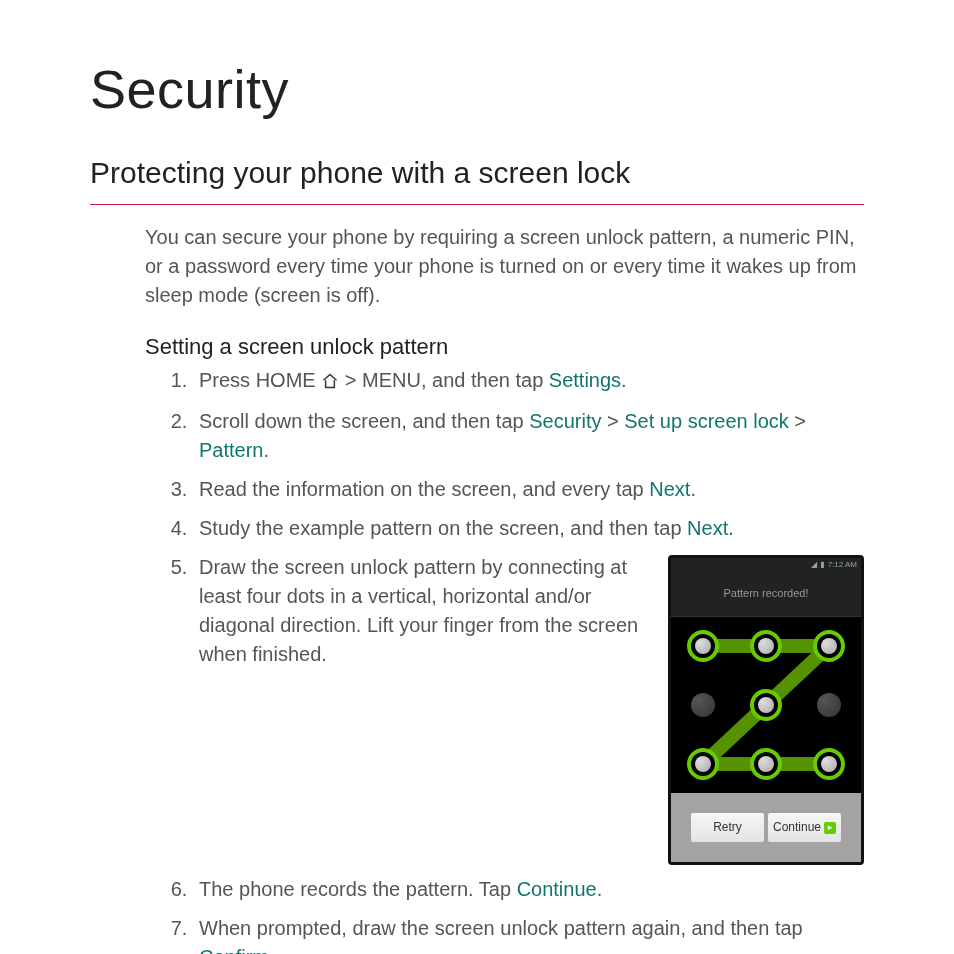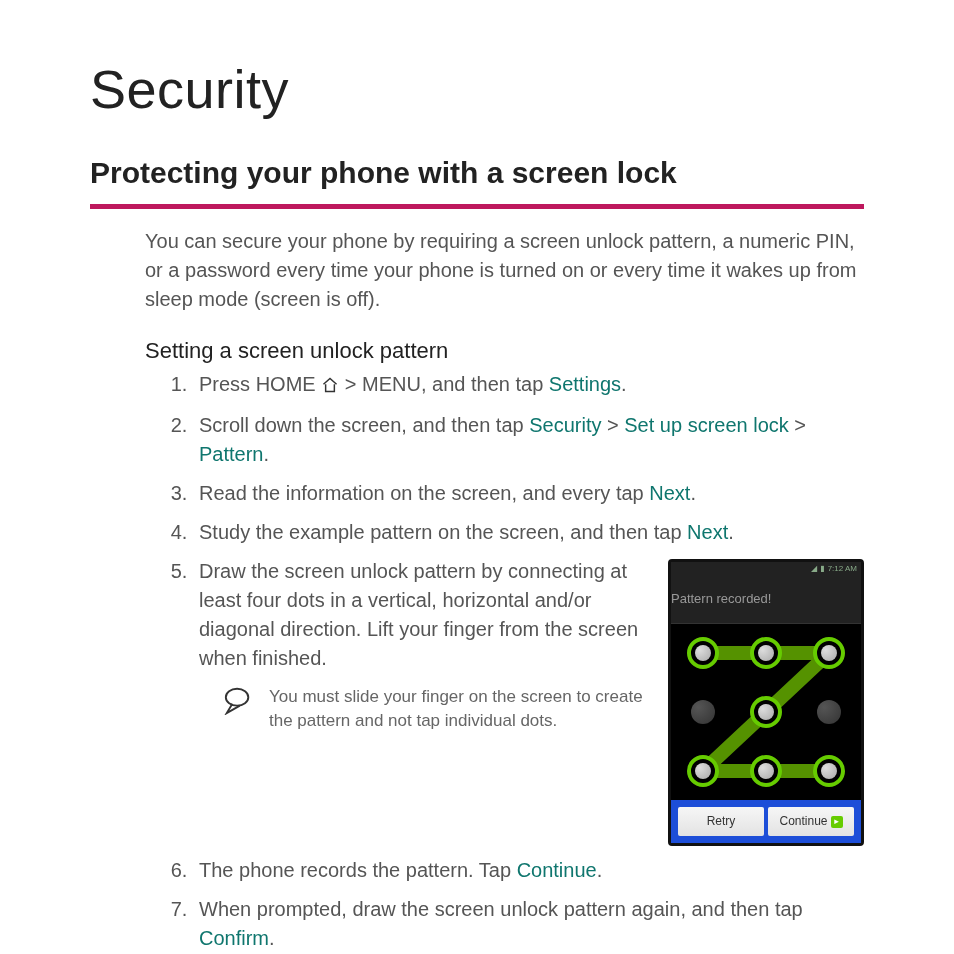--- a/index.html
+++ b/index.html
@@ -1,39 +1,39 @@
 <!DOCTYPE html>
 <html><head>
 <meta charset="utf-8">
 <style>
   html,body{margin:0;padding:0;background:#fff;color:#222;font-family:"Helvetica Neue",Arial,sans-serif;width:954px}
   .page{padding:58px 90px 40px 90px}
   h1{font-size:54px;font-weight:400;margin:0 0 36px 0;letter-spacing:.5px;color:#222}
-  h2{font-size:30px;font-weight:700;margin:0 0 8px 0;color:#222;border-bottom:5px solid #be185d;padding-bottom:14px}
+  h2{font-size:30px;font-weight:400;margin:0 0 8px 0;color:#222;border-bottom:1px solid #be185d;padding-bottom:14px}
   .intro{font-size:20px;color:#555;line-height:1.45;margin:18px 0 24px 55px}
   h3{font-size:22px;font-weight:400;margin:0 0 6px 55px;color:#222}
   ol{margin:0 0 0 75px;padding:0 0 0 28px;font-size:20px;color:#555;line-height:1.45}
   ol li{margin-bottom:10px;padding-left:6px}
   ol li::marker{color:#555}
   .kw{color:#0f766e}
   .wrap5{display:flex;align-items:flex-start;gap:18px}
   .wrap5 .txt{flex:1}
   .note{display:flex;gap:14px;margin:12px 0 12px 22px;font-size:17px;color:#666;line-height:1.4}
   .note .nicon{flex:0 0 34px;display:flex;justify-content:center}
   .note .nicon svg{width:30px;height:30px}
   .phone{width:190px;border:3px solid #111;border-radius:4px;background:#111;margin-top:2px}
   .phone .status{height:14px;background:#222;display:flex;justify-content:flex-end;align-items:center;gap:3px;padding:0 4px}
   .phone .sb{color:#8a8;font-size:8px;font-family:Arial}
-  .phone .hdr{background:#222;color:#999;font-size:13px;padding:14px 0;border-bottom:1px solid #333}
+  .phone .hdr{background:#222;color:#999;font-size:11px;text-align:center;padding:14px 0;border-bottom:1px solid #333}
   .grid3{background:#000;display:grid;grid-template-columns:repeat(3,1fr);grid-template-rows:repeat(3,1fr);height:176px;position:relative}
   .dot{width:24px;height:24px;border-radius:50%;background:radial-gradient(circle at 30% 30%,#555,#333);align-self:center;justify-self:center;z-index:2}
   .dot.on{background:#000;border:4px solid #6c0;box-shadow:inset 0 0 0 4px #000;position:relative}
   .dot.on::after{content:"";position:absolute;inset:4px;border-radius:50%;background:radial-gradient(circle at 30% 30%,#ddd,#aaa)}
   .pathsvg{position:absolute;inset:0;width:100%;height:100%;z-index:1}
-  .btnbar{display:flex;gap:4px;background:#1d4ed8;padding:7px}
+  .btnbar{display:flex;gap:4px;background:#a3a3a3;padding:20px}
   .pbtn{flex:1;background:linear-gradient(#f6f6f6,#e3e3e3);border-radius:2px;font-size:12px;text-align:center;padding:6px 0;color:#333;display:flex;justify-content:center;align-items:center;gap:3px}
   .pbtn .sq{width:12px;height:12px;background:#6c0;border-radius:2px;display:inline-flex;align-items:center;justify-content:center;color:#fff;font-size:9px}
   .home-ico{display:inline-block;vertical-align:-2px}
 </style>
 </head>
 <body>
 
 <div class="page">
   <h1>Security</h1>
   <h2>Protecting your phone with a screen lock</h2>
@@ -52,29 +52,20 @@
     <li>
       <span>Read the information on the screen, and every tap </span><span class="kw">Next</span><span>.</span>
     </li>
     <li>
       <span>Study the example pattern on the screen, and then tap </span><span class="kw">Next</span><span>.</span>
     </li>
     <li>
       <div class="wrap5">
         <div class="txt">
           <span>Draw the screen unlock pattern by connecting at least four dots in a vertical, horizontal and/or diagonal direction. Lift your finger from the screen when finished.</span>
-          <div class="note">
-            <div class="nicon">
-              <svg viewBox="0 0 32 32">
-                  <ellipse cx="15" cy="13" rx="12" ry="9" fill="none" stroke="#333" stroke-width="2"></ellipse>
-                  <path d="M10 20 L4 30 L18 22" fill="none" stroke="#333" stroke-width="2"></path>
-                </svg>
-            </div>
-            <div>You must slide your finger on the screen to create the pattern and not tap individual dots.</div>
-          </div>
         </div>
         <div class="phone">
           <div class="status">
             <span class="sb">◢</span>
             <span class="sb">▮</span>
             <span class="sb">7:12 AM</span>
           </div>
           <div class="hdr">Pattern recorded!</div>
           <div class="grid3">
             <svg class="pathsvg" viewBox="0 0 190 176">

